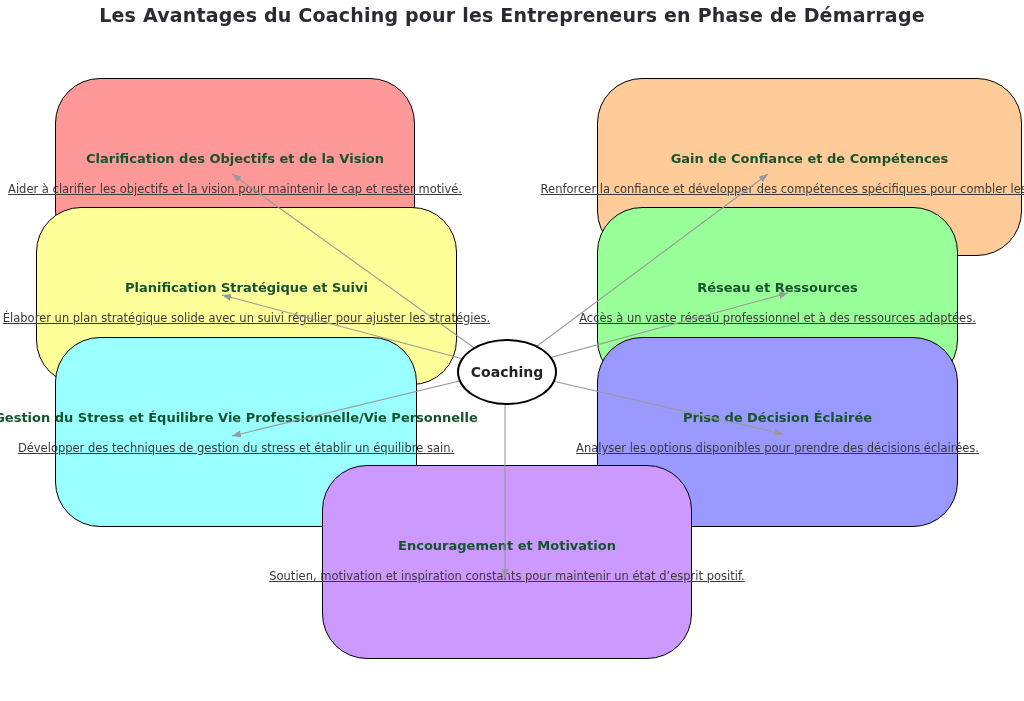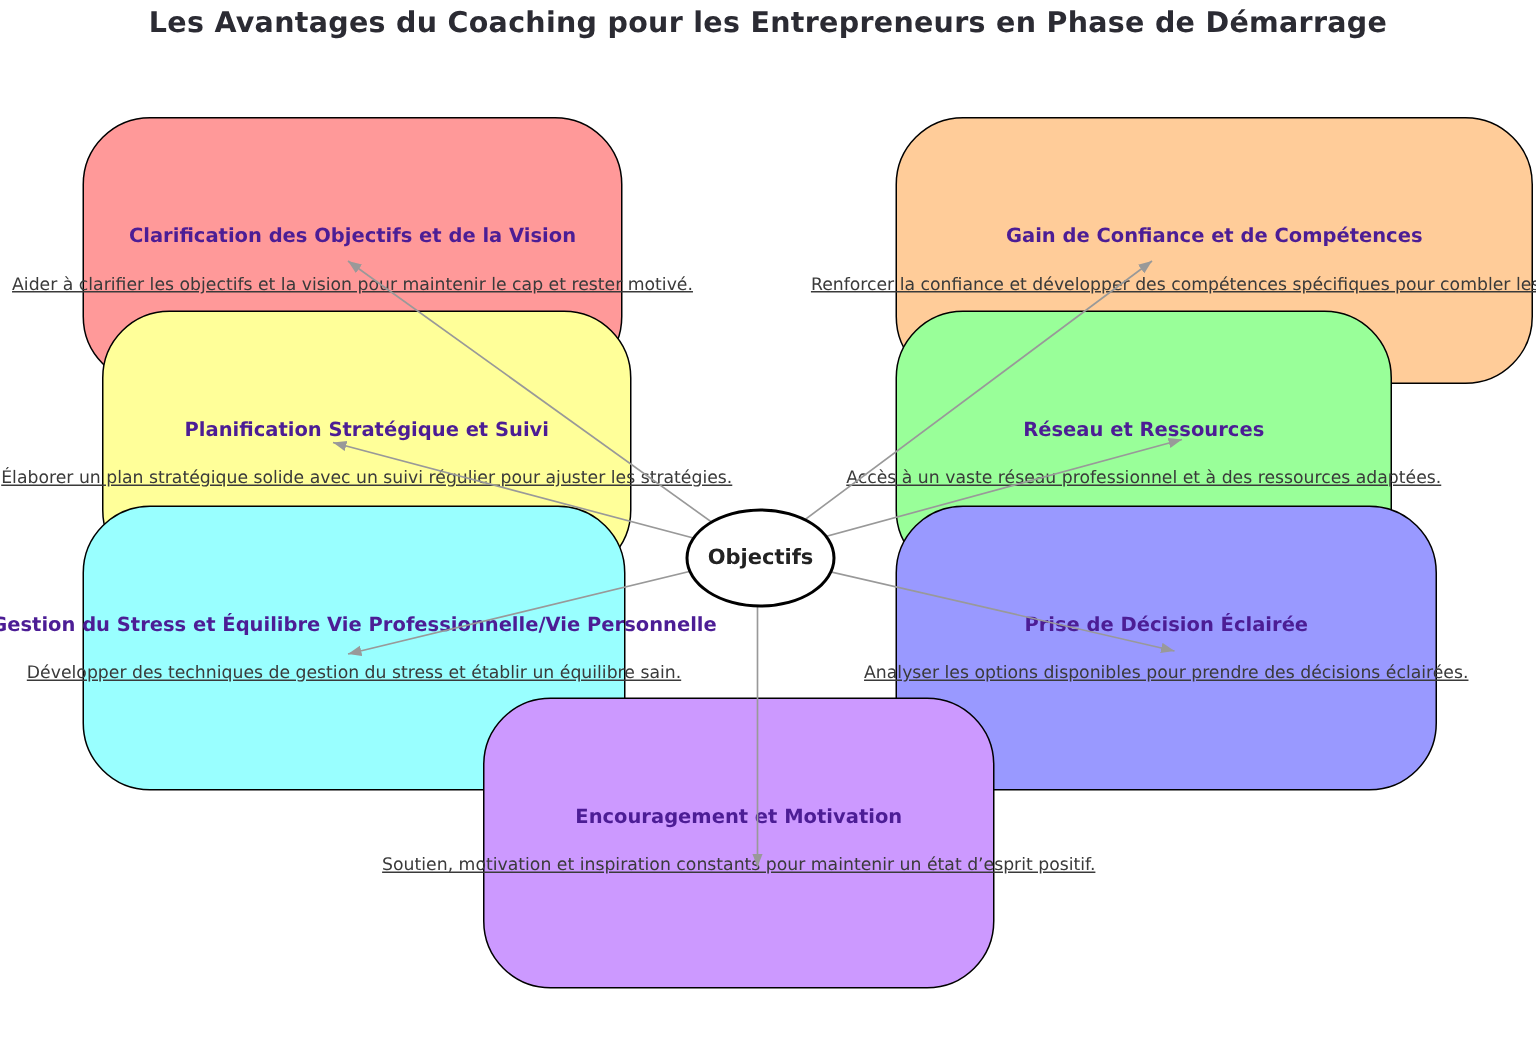--- a/index.html
+++ b/index.html
@@ -35,21 +35,21 @@
     box-sizing: border-box;
   }
   .node-title {
     position: absolute;
     left: 50%;
     top: 79px;
     transform: translate(-50%, -50%);
     white-space: nowrap;
     font-size: 13px;
     font-weight: bold;
-    color: #4c1d95;
+    color: #14532d;
   }
   .node-desc {
     position: absolute;
     left: 50%;
     top: 110px;
     transform: translate(-50%, -50%);
     white-space: nowrap;
     font-size: 11.5px;
     color: #3a3a3a;
     text-decoration: underline;
@@ -76,25 +76,25 @@
     justify-content: center;
   }
   .center-label {
     font-size: 14px;
     font-weight: bold;
     color: #222222;
   }
   
   .pos-0 { left: 55px;  top: 78px;  width: 360px; height: 178px; z-index: 1; }
   .pos-1 { left: 597px; top: 78px;  width: 425px; height: 178px; z-index: 1; }
-  .pos-2 { left: 68px;  top: 207px; width: 353px; height: 178px; z-index: 1; }
-  .pos-3 { left: 597px; top: 207px; width: 331px; height: 178px; z-index: 1; }
+  .pos-2 { left: 36px;  top: 207px; width: 421px; height: 178px; z-index: 1; }
+  .pos-3 { left: 597px; top: 207px; width: 361px; height: 178px; z-index: 1; }
   .pos-4 { left: 55px;  top: 337px; width: 362px; height: 190px; z-index: 1; }
   .pos-5 { left: 597px; top: 337px; width: 361px; height: 190px; z-index: 1; }
-  .pos-6 { left: 322px; top: 465px; width: 341px; height: 194px; z-index: 1; }
+  .pos-6 { left: 322px; top: 465px; width: 370px; height: 194px; z-index: 1; }
 </style>
 </head>
 <body>
 
 <div id="stage">
 
   <h1 class="main-title">Les Avantages du Coaching pour les Entrepreneurs en Phase de Démarrage</h1>
 
   <div class="node pos-0" style="background-color: rgb(255, 153, 153);">
     <div class="node-title">Clarification des Objectifs et de la Vision</div>
@@ -142,16 +142,16 @@
       <line x1="505" y1="370" x2="768" y2="174" marker-end="url(#ah)"></line>
       <line x1="505" y1="370" x2="222" y2="295" marker-end="url(#ah)"></line>
       <line x1="505" y1="370" x2="788" y2="293" marker-end="url(#ah)"></line>
       <line x1="505" y1="370" x2="232" y2="436" marker-end="url(#ah)"></line>
       <line x1="505" y1="370" x2="783" y2="434" marker-end="url(#ah)"></line>
       <line x1="505" y1="370" x2="505" y2="578" marker-end="url(#ah)"></line>
     </g>
   </svg>
 
   <div class="center-node">
-    <span class="center-label">Objectifs</span>
+    <span class="center-label">Coaching</span>
   </div>
 
 </div>
 
 </body></html>

